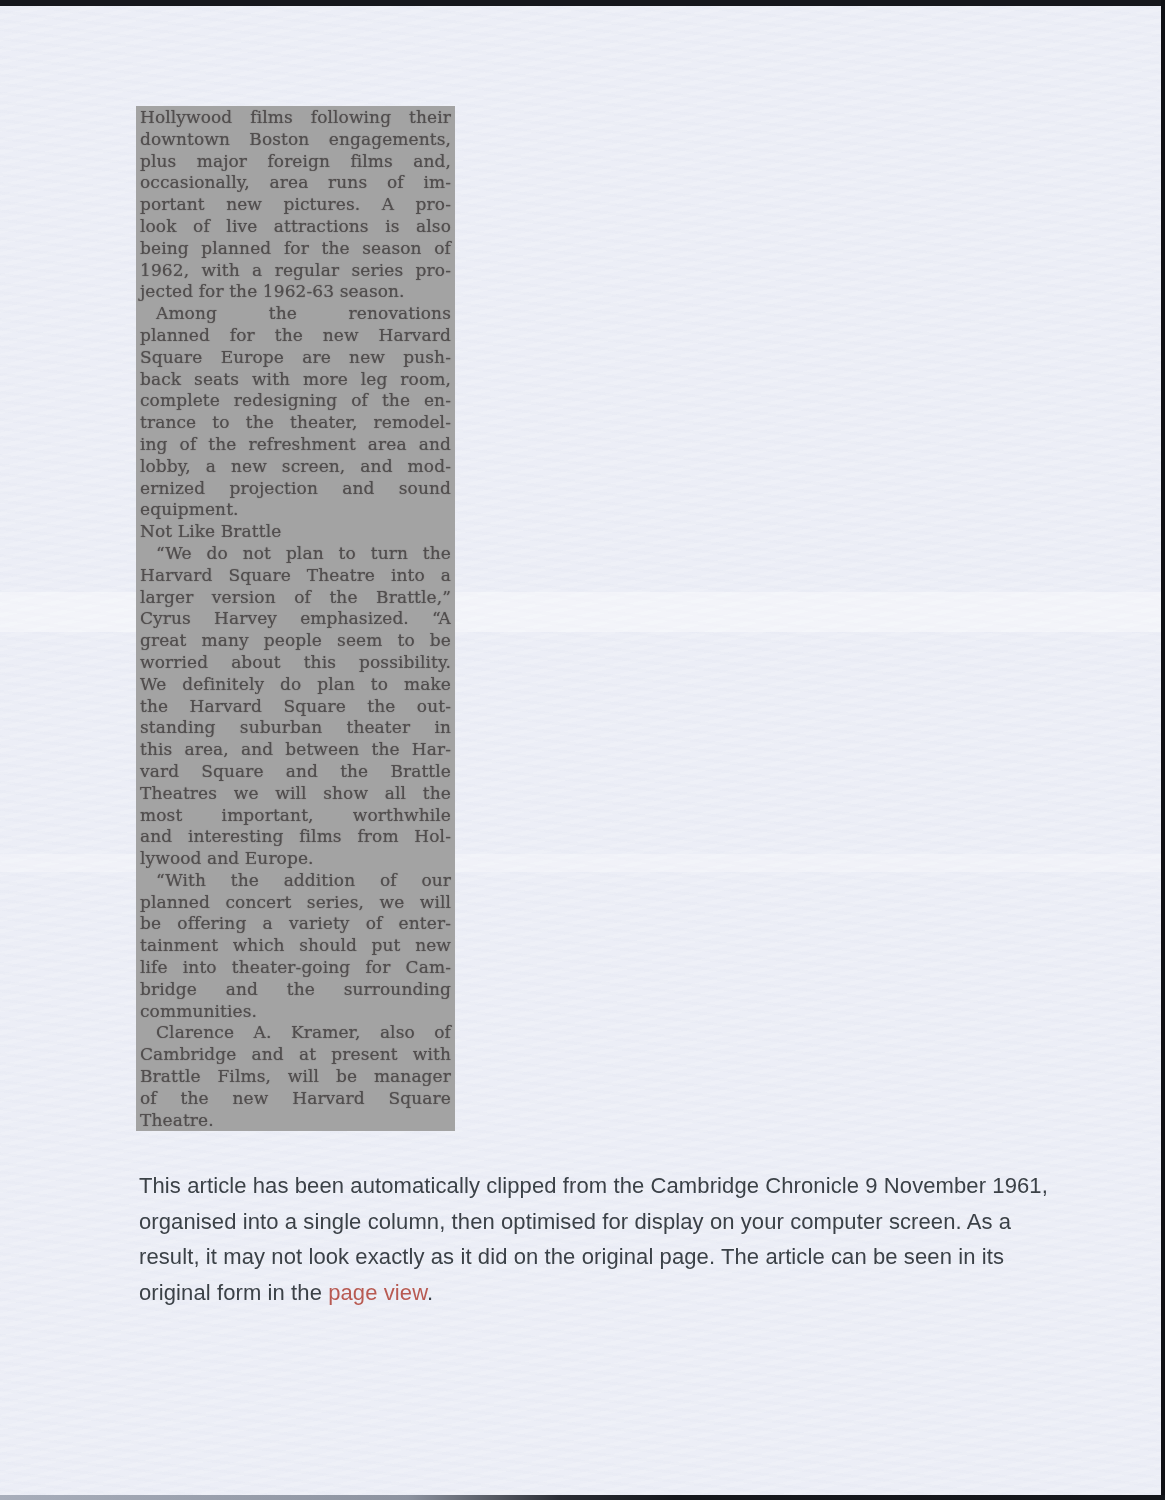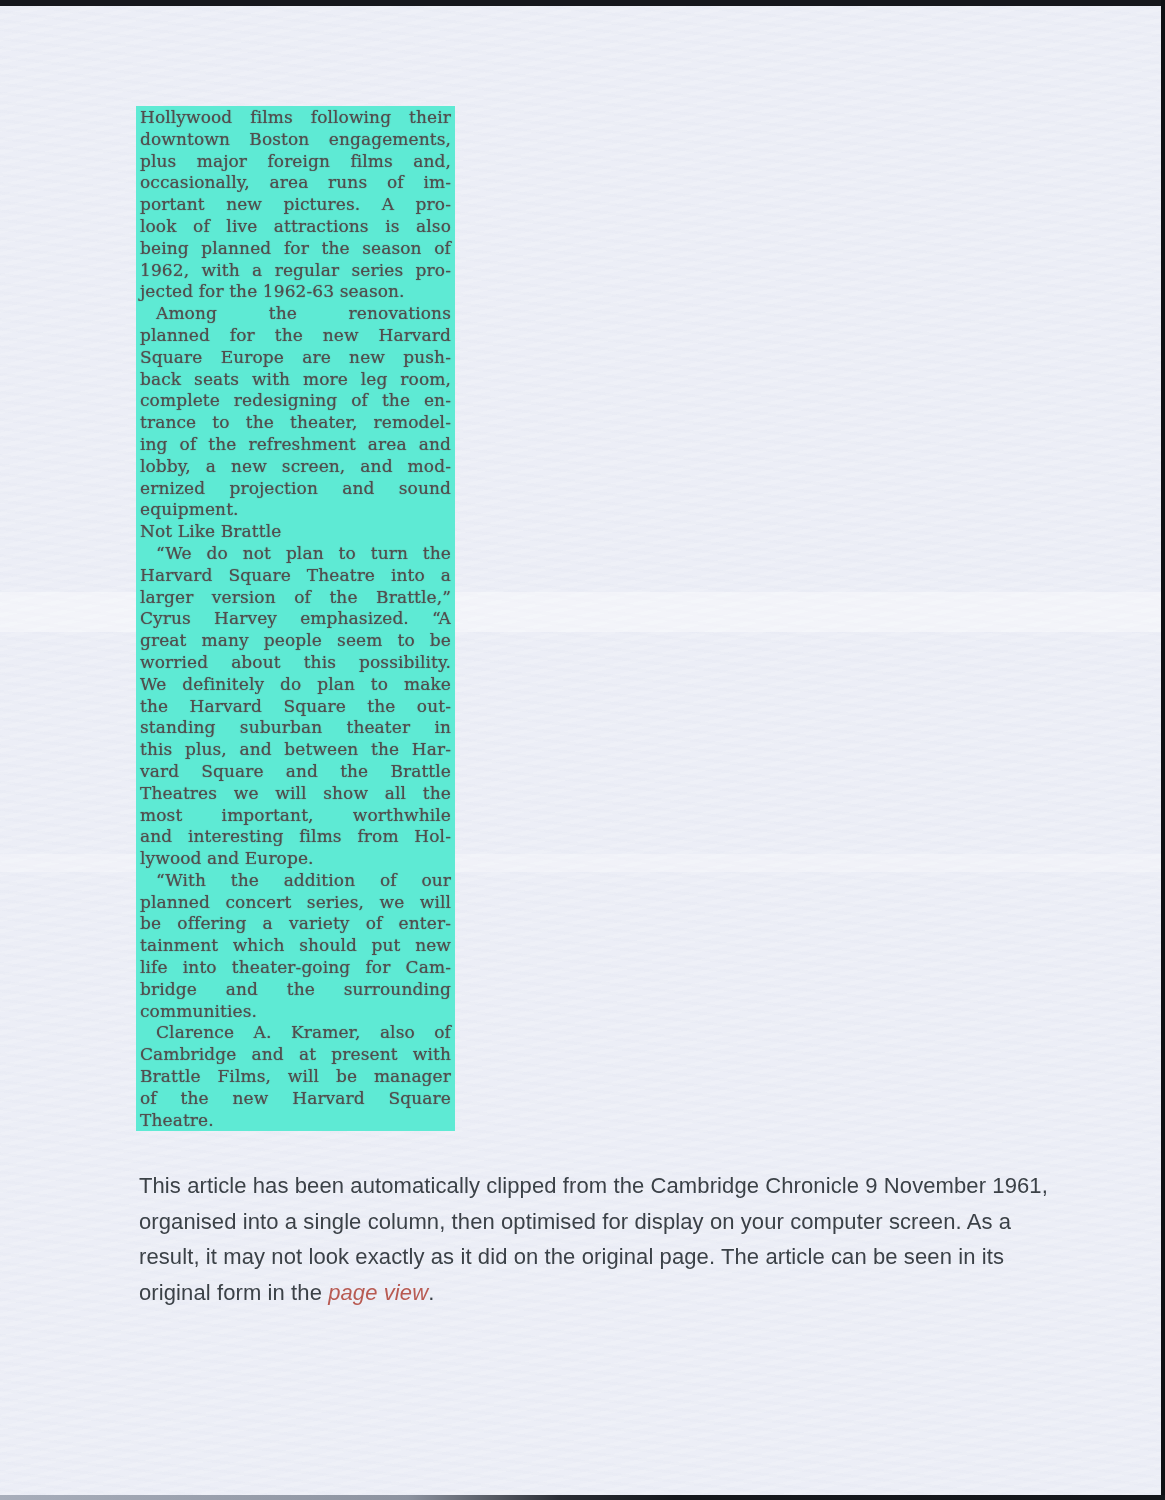--- a/index.html
+++ b/index.html
@@ -62,35 +62,34 @@
     position: absolute; left: 139px; top: 1146px;
     width: 912px;
     font-size: 22px;
     line-height: 35.5px;
     color: #3b4147;
     letter-spacing: 0.1px;
   }
   .caption a {
     text-decoration: none;
     cursor: pointer;
-    font-style: italic;
   }
 </style>
 </head>
 <body style="background: rgb(237, 239, 247);">
 
 <div class="scan-texture"></div>
 <div class="scan-band-1"></div>
 <div class="scan-band-2"></div>
 
 <div class="edge-top"></div>
 <div class="edge-right"></div>
 <div class="edge-bottom"></div>
 
-<div class="clipping" style="background: #5eead4;">
+<div class="clipping" style="background: #a3a3a3;">
   <div class="clipping-text" style="color: rgb(81, 78, 78);">
       <div class="np-line">Hollywood films following their</div>
       <div class="np-line">downtown Boston engagements,</div>
       <div class="np-line">plus major foreign films and,</div>
       <div class="np-line">occasionally, area runs of im-</div>
       <div class="np-line">portant new pictures. A pro-</div>
       <div class="np-line">look of live attractions is also</div>
       <div class="np-line">being planned for the season of</div>
       <div class="np-line">1962, with a regular series pro-</div>
       <div class="np-line last">jected for the 1962-63 season.</div>
@@ -107,21 +106,21 @@
       <div class="np-heading">Not Like Brattle</div>
       <div class="np-line indent">“We do not plan to turn the</div>
       <div class="np-line">Harvard Square Theatre into a</div>
       <div class="np-line">larger version of the Brattle,”</div>
       <div class="np-line">Cyrus Harvey emphasized. “A</div>
       <div class="np-line">great many people seem to be</div>
       <div class="np-line">worried about this possibility.</div>
       <div class="np-line">We definitely do plan to make</div>
       <div class="np-line">the Harvard Square the out-</div>
       <div class="np-line">standing suburban theater in</div>
-      <div class="np-line">this plus, and between the Har-</div>
+      <div class="np-line">this area, and between the Har-</div>
       <div class="np-line">vard Square and the Brattle</div>
       <div class="np-line">Theatres we will show all the</div>
       <div class="np-line">most important, worthwhile</div>
       <div class="np-line">and interesting films from Hol-</div>
       <div class="np-line last">lywood and Europe.</div>
       <div class="np-line indent">“With the addition of our</div>
       <div class="np-line">planned concert series, we will</div>
       <div class="np-line">be offering a variety of enter-</div>
       <div class="np-line">tainment which should put new</div>
       <div class="np-line">life into theater-going for Cam-</div>

